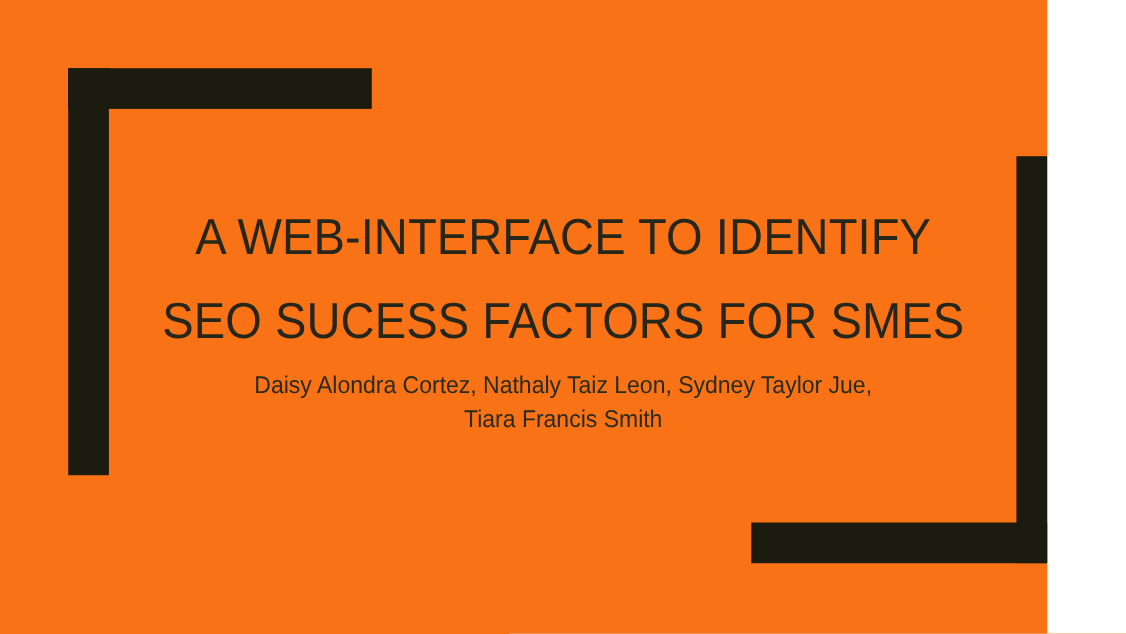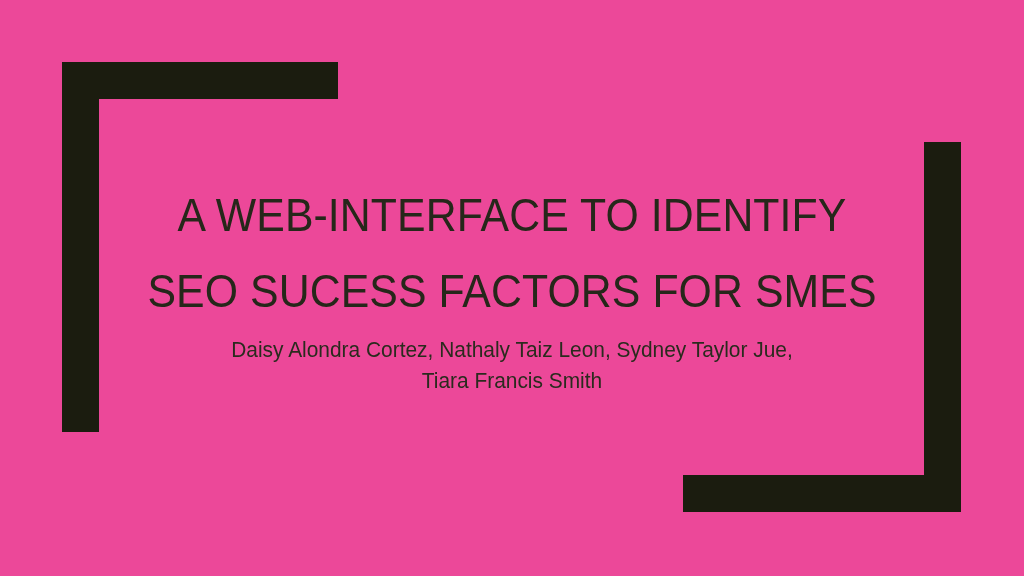--- a/index.html
+++ b/index.html
@@ -9,23 +9,23 @@
   }
   body {
     width: 1024px;
     height: 576px;
     overflow: hidden;
     font-family: "Liberation Sans", sans-serif;
   }
 
   .slide {
     position: relative;
-    width: 1024px;
+    width: 952px;
     height: 576px;
-    background: #ec4899;
+    background: #f97316;
     overflow: hidden;
   }
 
   
   .bracket-arm {
     position: absolute;
     background: #1B1C0F;
   }
 
   

